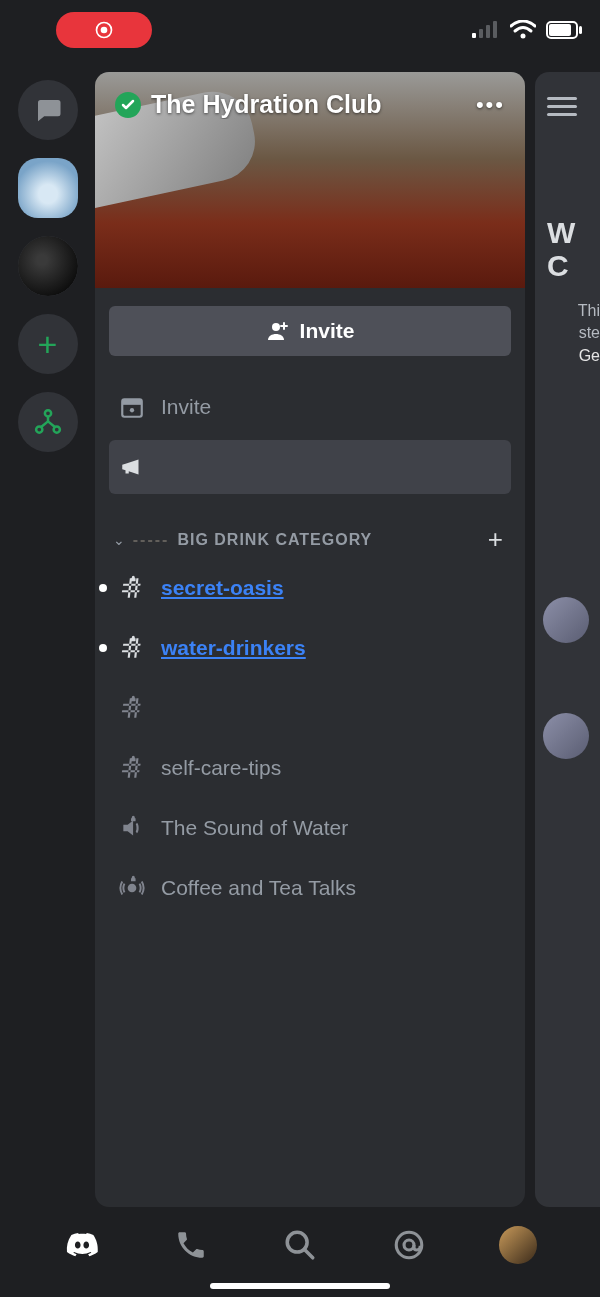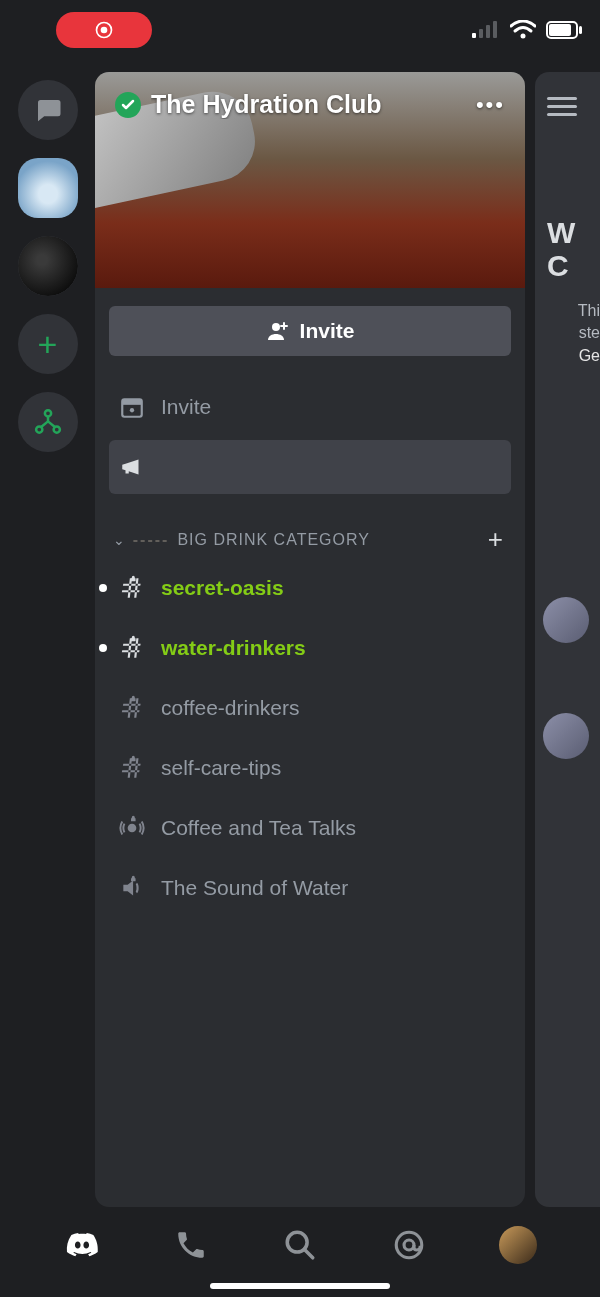--- a/index.html
+++ b/index.html
@@ -161,34 +161,34 @@
     color:#949ba4;
     font-size:21px;
     font-weight:500;
     margin-top:6px;
   }
   .row.active {
     background:#404249;
     color:#f2f3f5;
     font-weight:600;
   }
-  .row.bright { color:#84cc16; font-weight:700; }
+  .row.bright { color:#3b82f6; font-weight:700;text-decoration:underline; }
   .row-icon { width:26px; height:26px; flex-shrink:0; display:flex; align-items:center; justify-content:center; }
   .row-icon svg { width:100%; height:100%; }
 
   .category-row {
     display:flex; align-items:center;
     margin-top:30px;
     padding:0 4px;
     gap:8px;
     color:#949ba4;
   }
   .cat-caret { font-size:14px; }
   .cat-dashes { color:#625f5b; letter-spacing:2px; font-weight:700; font-size:16px; }
-  .cat-label { font-size:16px; font-weight:400; letter-spacing:1px; }
+  .cat-label { font-size:16px; font-weight:700; letter-spacing:1px; }
   .cat-add { margin-left:auto; font-size:26px; color:#dbdee1; font-weight:300; padding-right:4px; }
 
   .unread-dot {
     width:8px; height:8px; background:#fff; border-radius:50%;
     position:absolute; left:-10px;
   }
   .channel-row { position:relative; }
 
   
   .right-sliver {
@@ -371,50 +371,49 @@
             </span>
             <span>water-drinkers</span>
           </div>
           <div class="row channel-row">
             <span class="row-icon" style="color: rgb(128, 132, 142);">
               <svg viewBox="0 0 24 24">
                 <path fill="currentColor" d="M10 3L8 21h2l2-18h-2zm6 0l-2 18h2l2-18h-2zM4 8h16l-.4 2H3.6L4 8zm-1 6h16l-.4 2H2.6L3 14z"></path>
                 <path d="M16 4a2 2 0 0 1 2 2v1h1v4h-6V7h1V6a2 2 0 0 1 2-2z" fill="currentColor" transform="translate(2,-2) scale(.7)"></path>
               </svg>
             </span>
-            <span>coffee-drinkers</span>
           </div>
           <div class="row channel-row">
             <span class="row-icon" style="color: rgb(128, 132, 142);">
               <svg viewBox="0 0 24 24">
                 <path fill="currentColor" d="M10 3L8 21h2l2-18h-2zm6 0l-2 18h2l2-18h-2zM4 8h16l-.4 2H3.6L4 8zm-1 6h16l-.4 2H2.6L3 14z"></path>
                 <path d="M16 4a2 2 0 0 1 2 2v1h1v4h-6V7h1V6a2 2 0 0 1 2-2z" fill="currentColor" transform="translate(2,-2) scale(.7)"></path>
               </svg>
             </span>
             <span>self-care-tips</span>
           </div>
           <div class="row channel-row">
             <span class="row-icon" style="color: rgb(128, 132, 142);">
               <svg viewBox="0 0 24 24">
+                <path fill="currentColor" d="M4 9v6h4l5 4V5L8 9H4z"></path>
+                <path d="M16 8c1.5 1 1.5 7 0 8" stroke="currentColor" stroke-width="2" fill="none"></path>
+                <path d="M16 4a2 2 0 0 1 2 2v1h1v4h-6V7h1V6a2 2 0 0 1 2-2z" fill="currentColor" transform="translate(2,-2) scale(.7)"></path>
+              </svg>
+            </span>
+            <span>The Sound of Water</span>
+          </div>
+          <div class="row channel-row">
+            <span class="row-icon" style="color: rgb(128, 132, 142);">
+              <svg viewBox="0 0 24 24">
                 <circle cx="12" cy="12" r="4" fill="currentColor"></circle>
                 <path d="M5 8a9 9 0 0 0 0 8M19 8a9 9 0 0 1 0 8M3 6a12 12 0 0 0 0 12M21 6a12 12 0 0 1 0 12" stroke="currentColor" stroke-width="1.8" fill="none"></path>
                 <path d="M16 4a2 2 0 0 1 2 2v1h1v4h-6V7h1V6a2 2 0 0 1 2-2z" fill="currentColor" transform="translate(2,-2) scale(.7)"></path>
               </svg>
             </span>
             <span>Coffee and Tea Talks</span>
-          </div>
-          <div class="row channel-row">
-            <span class="row-icon" style="color: rgb(128, 132, 142);">
-              <svg viewBox="0 0 24 24">
-                <path fill="currentColor" d="M4 9v6h4l5 4V5L8 9H4z"></path>
-                <path d="M16 8c1.5 1 1.5 7 0 8" stroke="currentColor" stroke-width="2" fill="none"></path>
-                <path d="M16 4a2 2 0 0 1 2 2v1h1v4h-6V7h1V6a2 2 0 0 1 2-2z" fill="currentColor" transform="translate(2,-2) scale(.7)"></path>
-              </svg>
-            </span>
-            <span>The Sound of Water</span>
           </div>
         </div>
     </div>
   </div>
 
   <div class="right-sliver">
     <div class="hamburger">
         <div></div>
         <div></div>
         <div></div>

